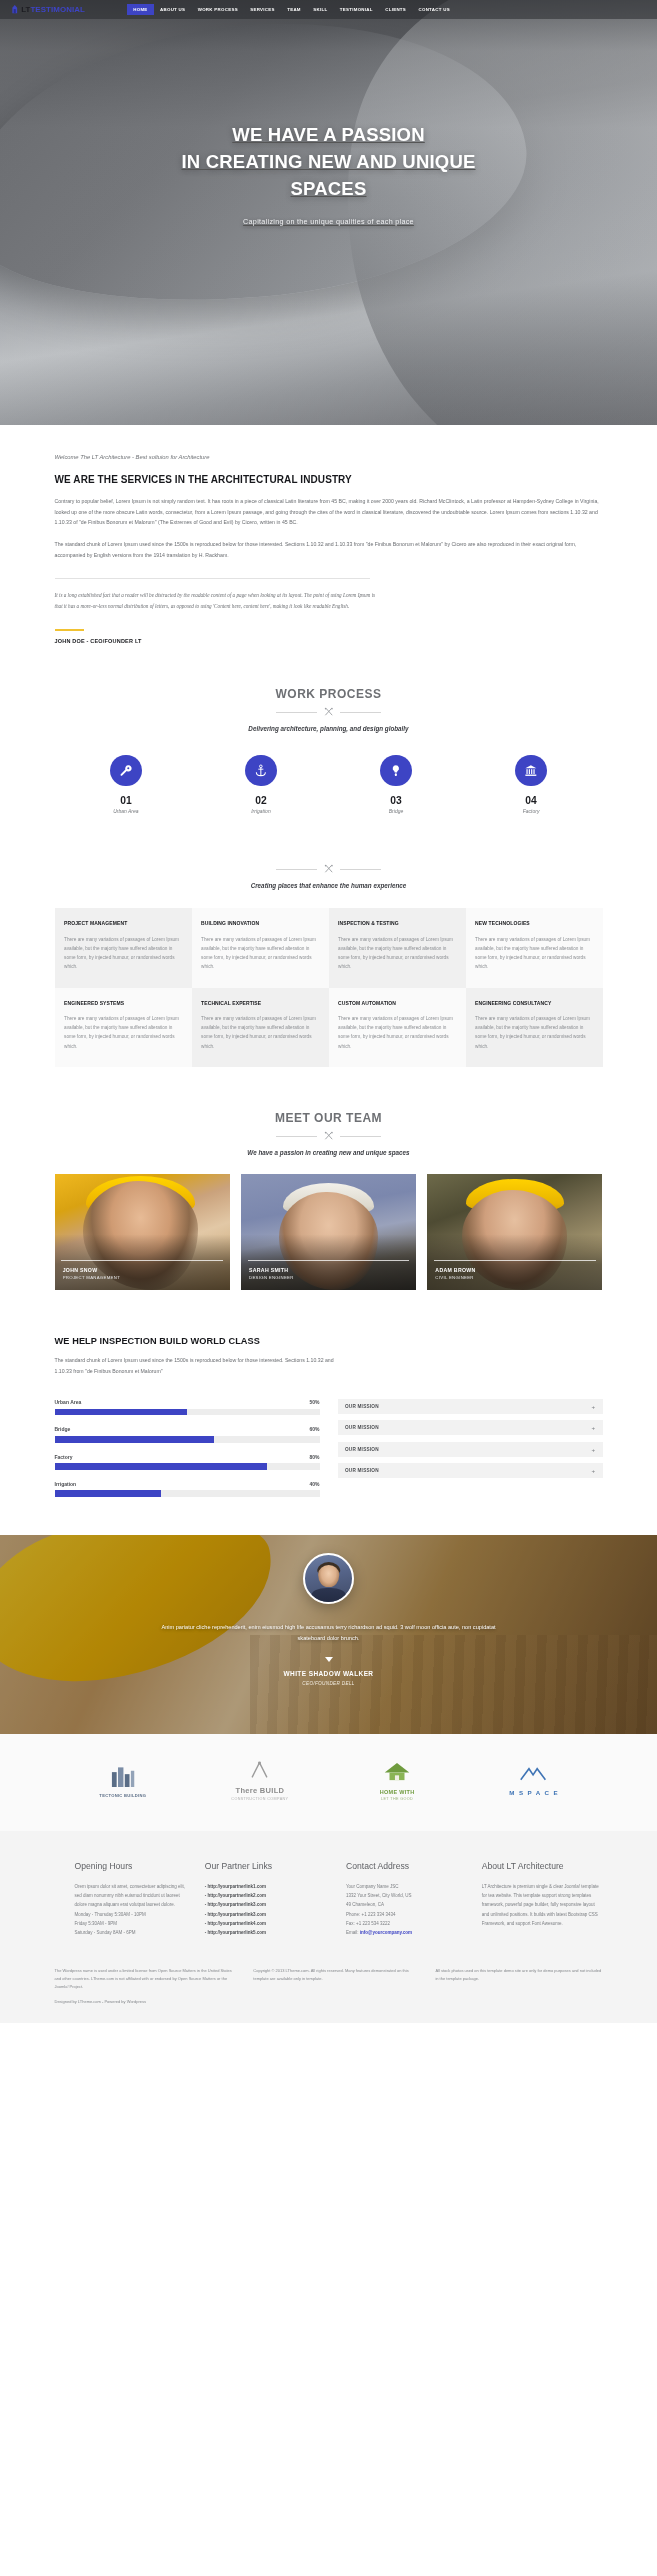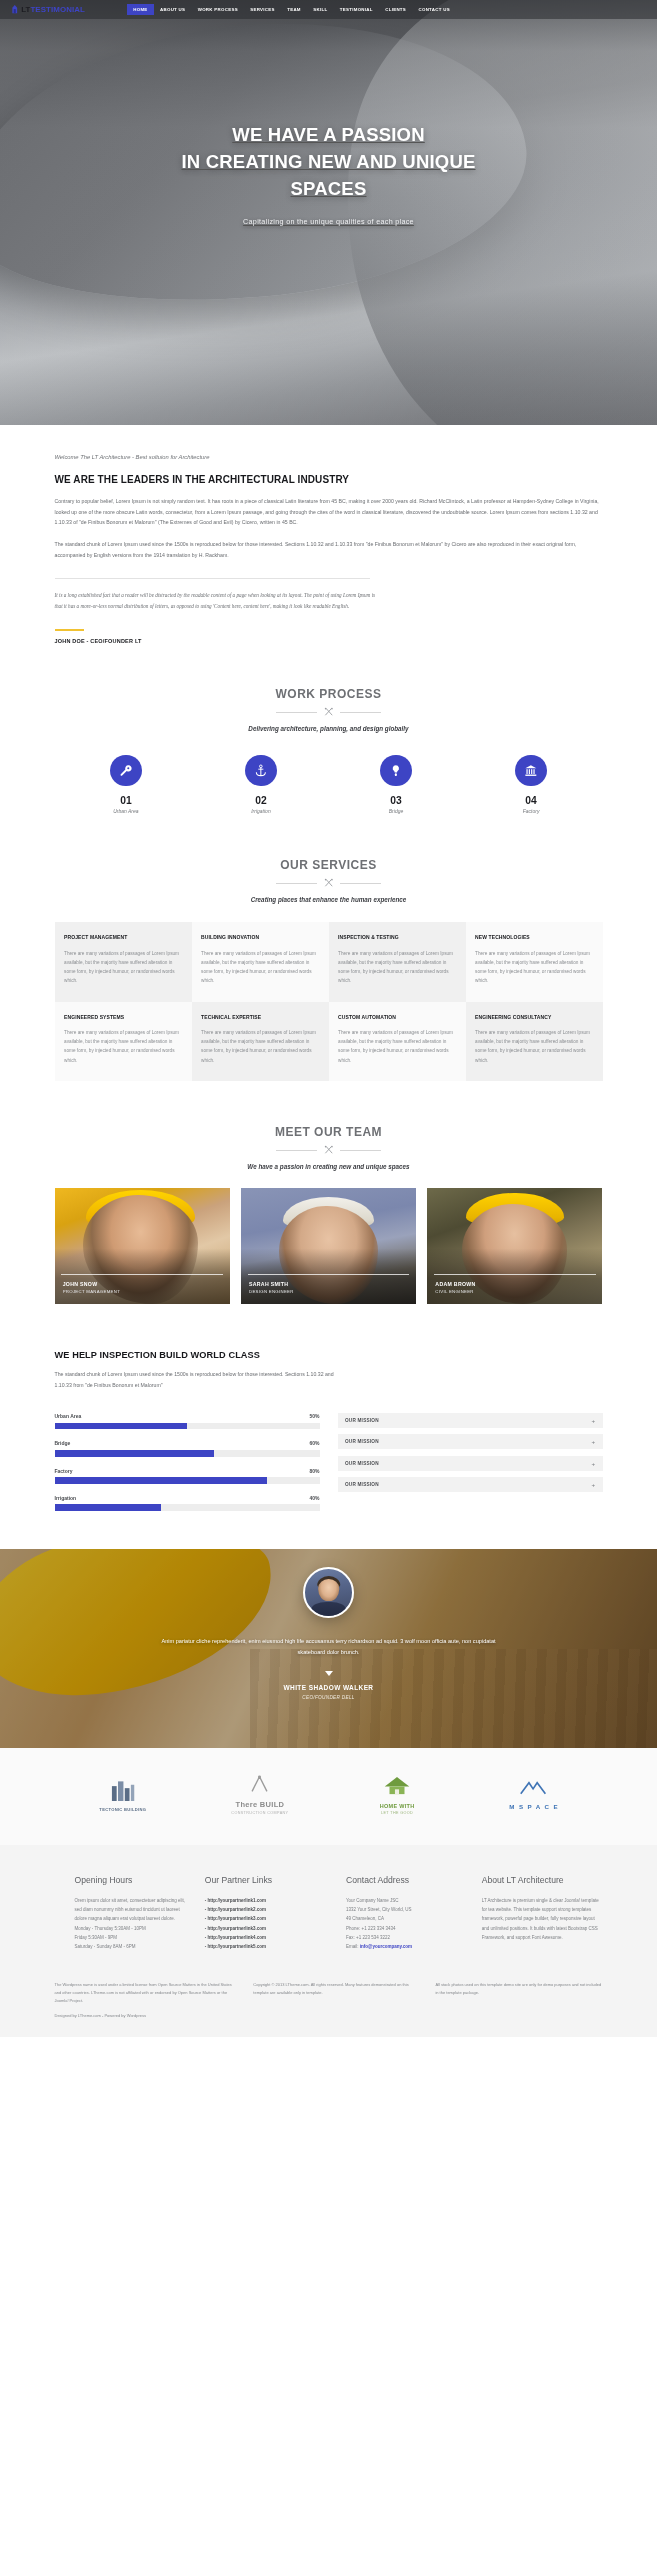--- a/index.html
+++ b/index.html
@@ -280,21 +280,21 @@
         <div>IN CREATING NEW AND UNIQUE</div>
         <div>SPACES</div>
       </div>
       <div class="hero-sub">Capitalizing on the unique qualities of each place</div>
     </div>
   </section>
 
   <section class="about">
     <div class="wrap">
       <div class="about-welcome">Welcome The LT Architecture - Best soltuion for Architecture</div>
-      <h2 class="about-h2">WE ARE THE LEADERS IN THE ARCHITECTURAL INDUSTRY</h2>
+      <h2 class="about-h2">WE ARE THE SERVICES IN THE ARCHITECTURAL INDUSTRY</h2>
       <p class="about-p">Contrary to popular belief, Lorem Ipsum is not simply random text. It has roots in a piece of classical Latin literature from 45 BC, making it over 2000 years old. Richard McClintock, a Latin professor at Hampden-Sydney College in Virginia, looked up one of the more obscure Latin words, consectetur, from a Lorem Ipsum passage, and going through the cites of the word in classical literature, discovered the undoubtable source. Lorem Ipsum comes from sections 1.10.32 and 1.10.33 of "de Finibus Bonorum et Malorum" (The Extremes of Good and Evil) by Cicero, written in 45 BC.</p>
       <p class="about-p">The standard chunk of Lorem Ipsum used since the 1500s is reproduced below for those interested. Sections 1.10.32 and 1.10.33 from "de Finibus Bonorum et Malorum" by Cicero are also reproduced in their exact original form, accompanied by English versions from the 1914 translation by H. Rackham.</p>
       <div class="about-rule"></div>
       <p class="about-quote">It is a long established fact that a reader will be distracted by the readable content of a page when looking at its layout. The point of using Lorem Ipsum is that it has a more-or-less normal distribution of letters, as opposed to using 'Content here, content here', making it look like readable English.</p>
       <div class="quote-dash"></div>
       <div class="quote-name">JOHN DOE - CEO/FOUNDER LT</div>
     </div>
   </section>
 
   <section class="work">
@@ -362,21 +362,20 @@
           <div class="work-num">04</div>
           <div class="work-label">Factory</div>
         </div>
       </div>
     </div>
   </section>
 
   <section class="services">
     <div class="wrap">
       <div class="sec-head">
-        <div class="sec-title">OUR SERVICES</div>
         <div class="sec-orn">
           <span class="ln"></span>
           <span>
             <svg width="9.6" height="9.6" viewBox="0 0 14 14">
                 <path d="M2 12L11 2M12 12L3 2" stroke="#9a9da1" stroke-width="1.3" fill="none"></path>
                 <circle cx="2.4" cy="2.4" r="1.2" fill="#9a9da1"></circle>
                 <circle cx="11.6" cy="2.4" r="1.2" fill="#9a9da1"></circle>
               </svg>
           </span>
           <span class="ln"></span>

